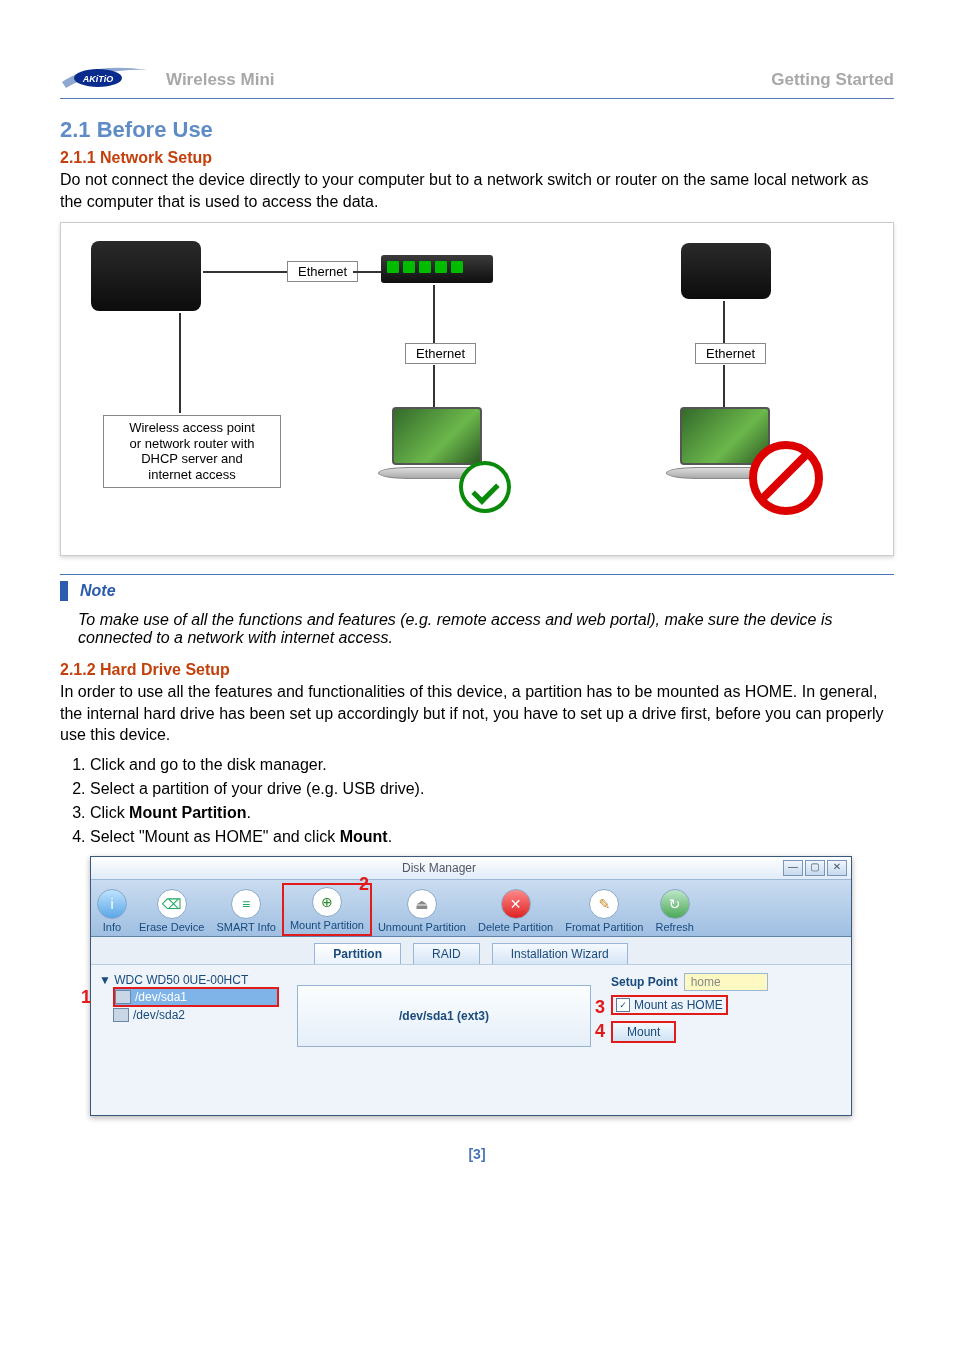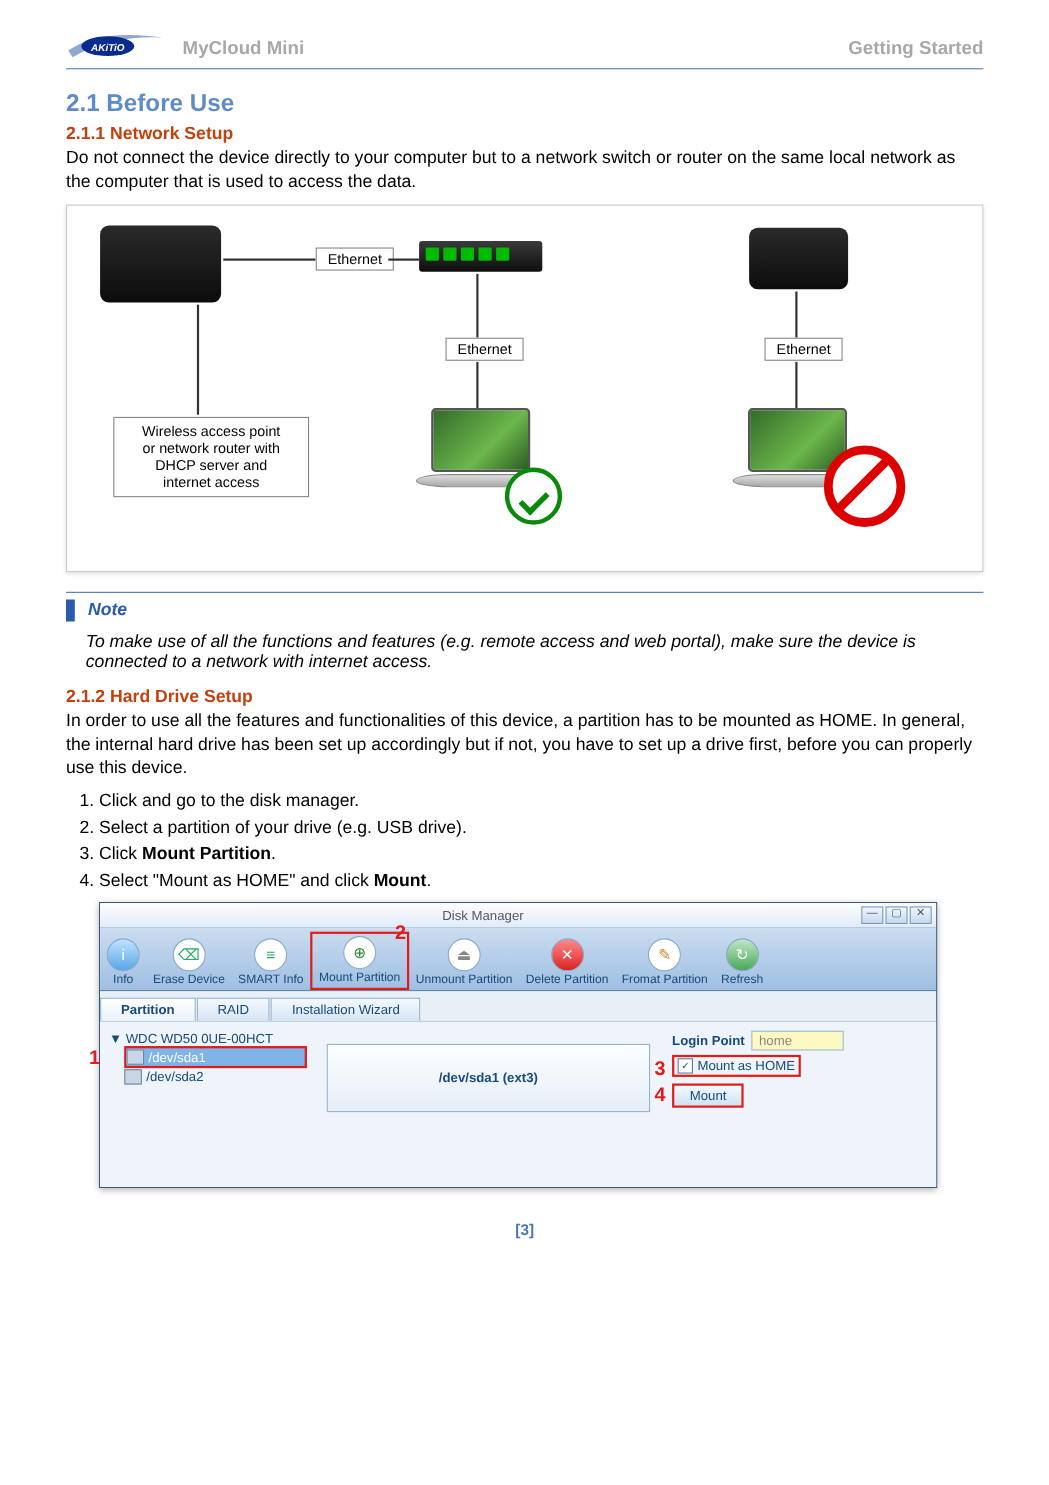--- a/index.html
+++ b/index.html
@@ -5,20 +5,21 @@
   body {
     margin: 0;
     padding: 0;
     font-family: Arial, Helvetica, sans-serif;
     background: #fff;
     color: #000;
     width: 954px;
   }
   .page {
     padding: 30px 60px 20px 60px;
+    margin-top: 36px;
   }
   .top-bar {
     display: flex;
     align-items: center;
     border-bottom: 1.5px solid #5b7bb5;
     padding-bottom: 4px;
     margin-bottom: 18px;
   }
   .logo {
     width: 90px;
@@ -210,21 +211,21 @@
     border:2px solid #e21a1a;
   }
   .num-red {
     position:absolute; color:#e21a1a; font-weight:bold; font-size:18px;
   }
   .dm-body {
     background:#e8eff6;
     padding:0;
   }
   .dm-tabs {
-    display:flex; gap:1px; padding:6px 0 0 0;
+    display:flex; justify-content:center; gap:12px; padding:6px 0 0 0;
   }
   .dm-tab {
     background:linear-gradient(#f4f9ff,#d6e5f4);
     border:1px solid #98b6d6;
     padding:3px 18px;
     font-size:12px;
     color:#184a7c;
     border-bottom:none;
   }
   .dm-tab.active { background:linear-gradient(#fff,#eaf2fb); font-weight:bold; }
@@ -301,21 +302,21 @@
 <div class="page">
 
   <div class="top-bar">
     <div class="logo">
       <svg class="logo-swoosh" viewBox="0 0 90 28">
         <path d="M2 16 Q30 -4 88 4 Q40 2 6 22 Z" fill="#8fa8cf"></path>
         <ellipse cx="38" cy="12" rx="24" ry="9" fill="#0a2b8e"></ellipse>
         <text x="38" y="16" text-anchor="middle" fill="#fff" font-size="9" font-family="Arial" font-style="italic" font-weight="bold">AKiTiO</text>
       </svg>
     </div>
-    <span class="top-title-left">MyCloud Mini</span>
+    <span class="top-title-left">Wireless Mini</span>
     <span class="top-title-right">Getting Started</span>
   </div>
 
 
   <div class="h2">2.1  Before Use</div>
   <div class="h3">2.1.1   Network Setup</div>
   <div class="body-text">Do not connect the device directly to your computer but to a network switch or router on the same local network as the computer that is used to access the data.</div>
 
   <div class="diagram">
     <div class="nas-box"></div>
@@ -413,21 +414,21 @@
               <span>/dev/sda2</span>
             </div>
         </div>
         <div class="dm-center">
           <div class="part-box">
               <span>/dev/sda1 (ext3)</span>
             </div>
         </div>
         <div class="dm-right">
           <div class="mount-field">
-            <b>Login Point</b>
+            <b>Setup Point</b>
             <span class="mount-input">home</span>
           </div>
           <div style="position:relative;">
             <span class="num-red" style="left:-16px;top:2px;">3</span>
             <div class="chk-row">
               <span class="chk">✓</span>
               <span>Mount as HOME</span>
             </div>
           </div>
           <div style="position:relative;">

